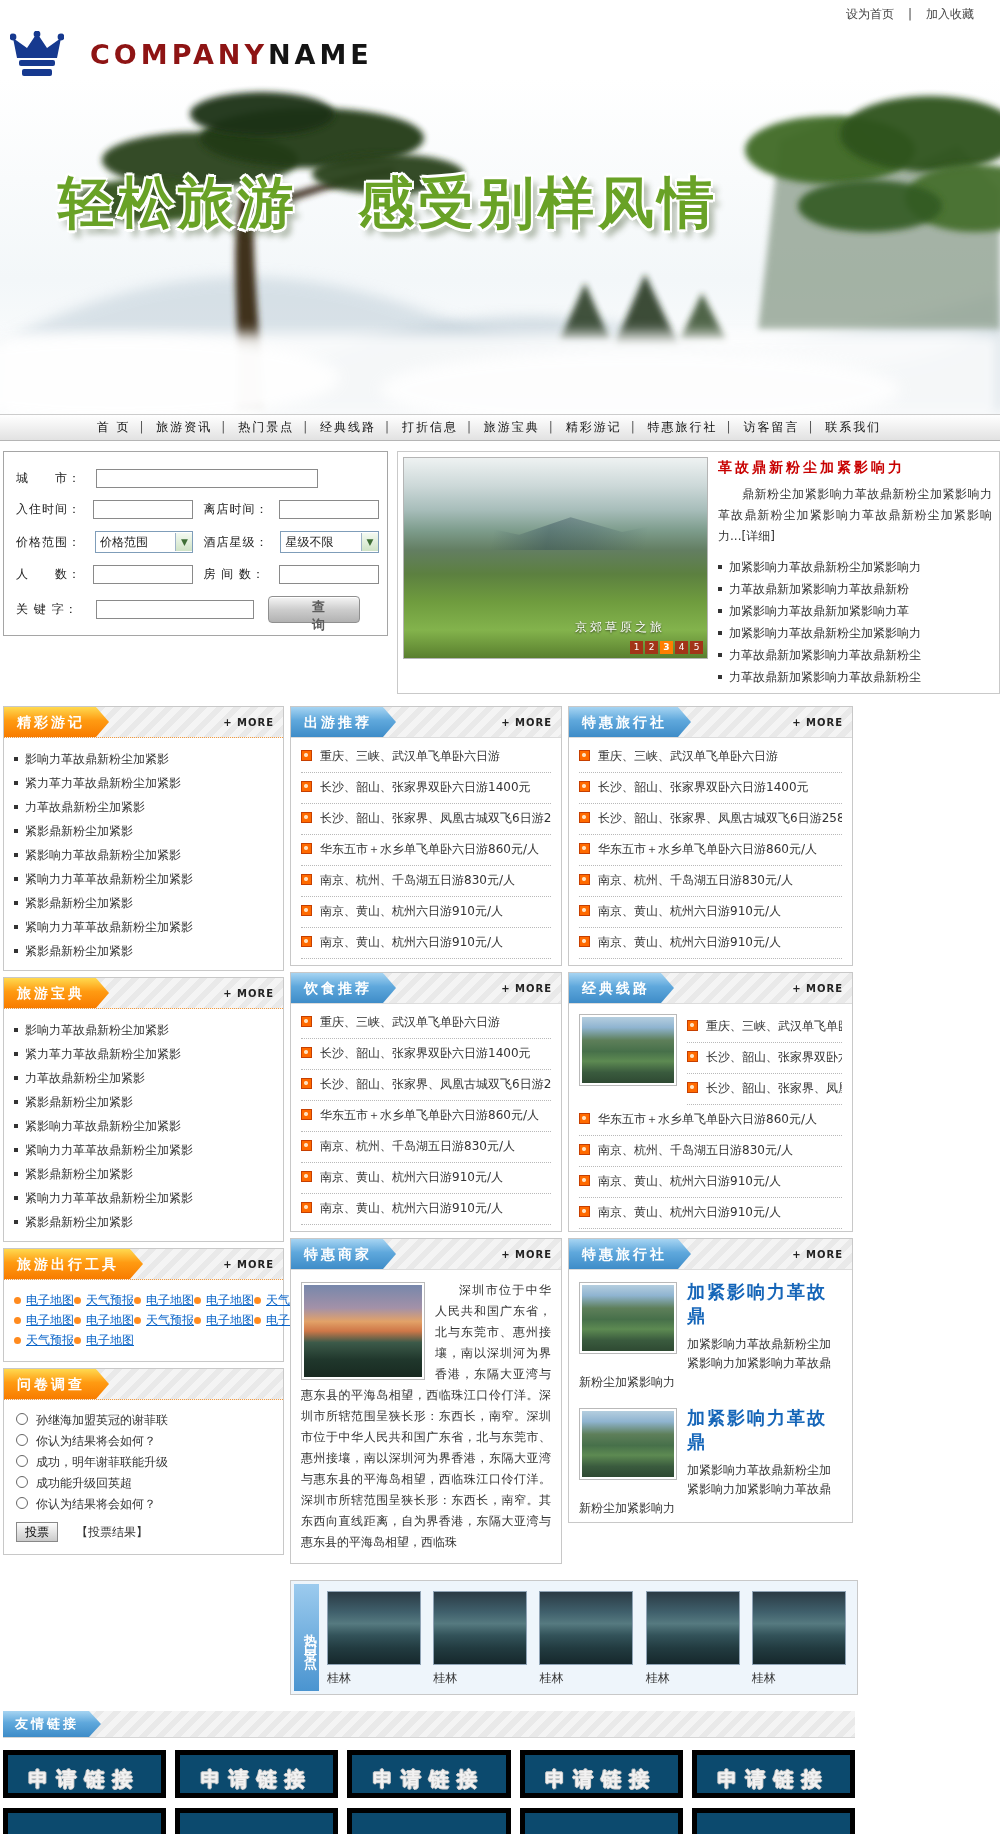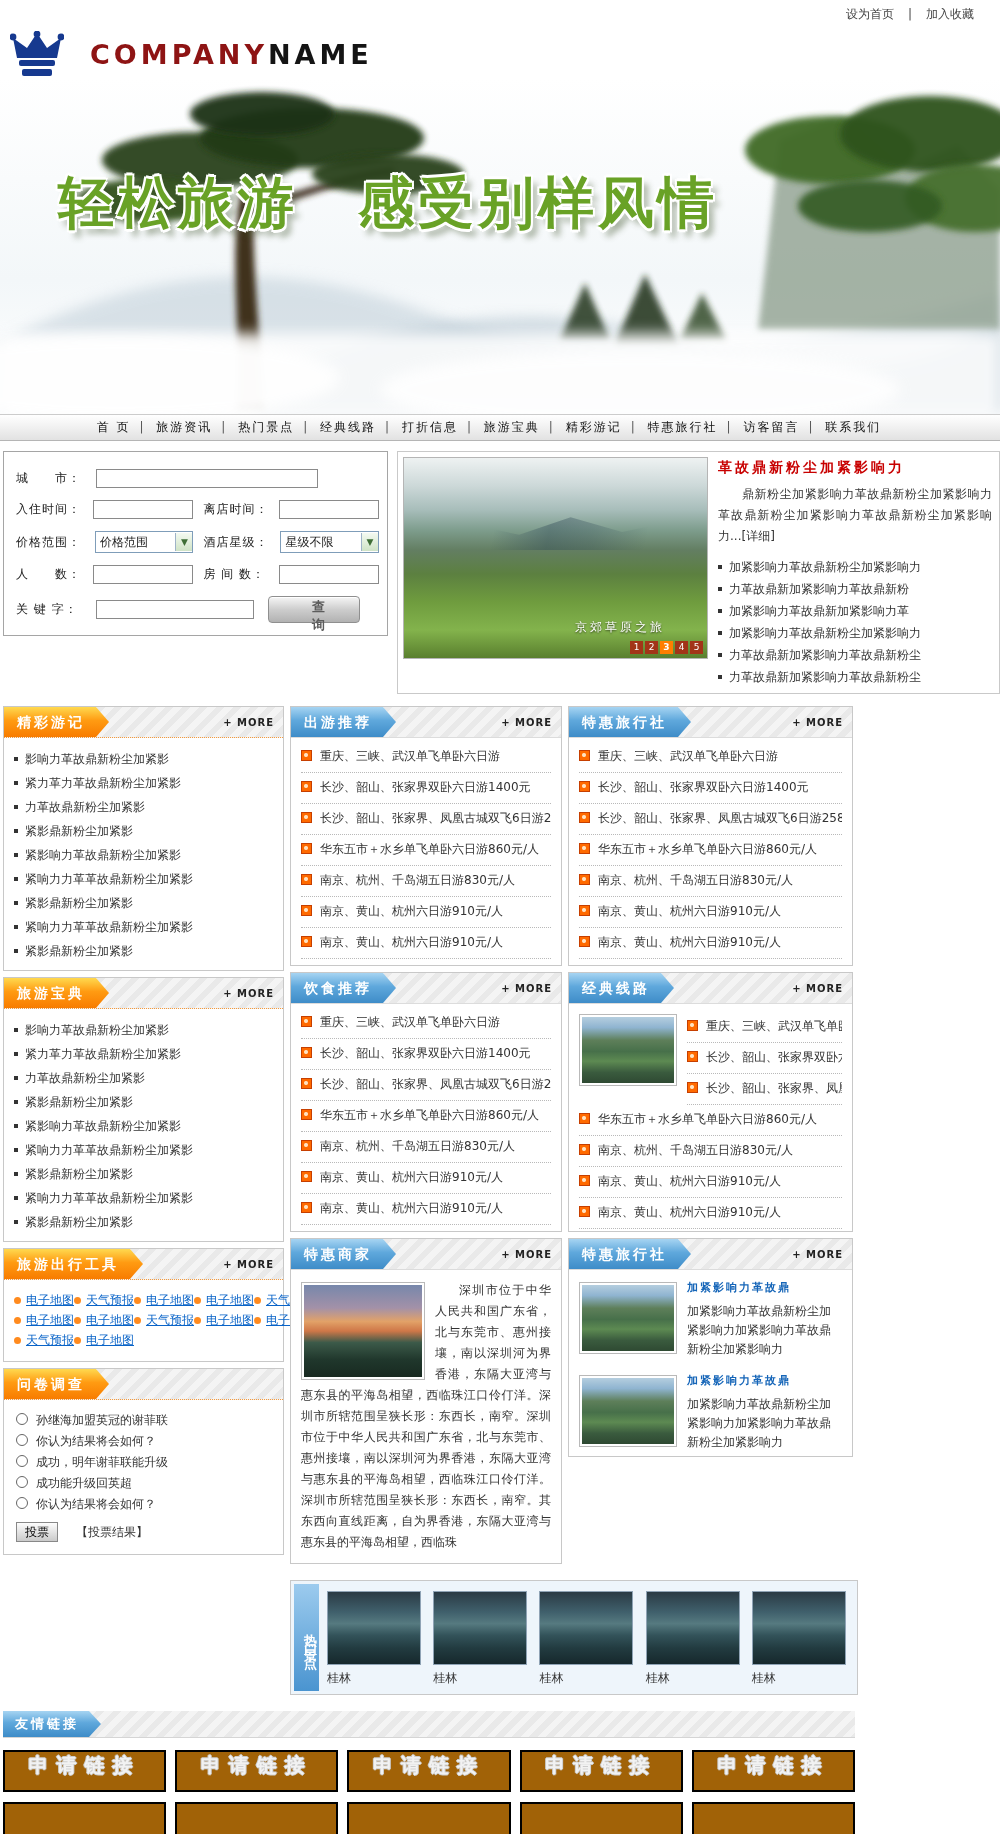--- a/index.html
+++ b/index.html
@@ -97,39 +97,39 @@
   .voterow{padding:5px 12px 12px;display:flex;align-items:center;gap:18px}
   .votebtn{border:1px solid #888;background:linear-gradient(#fdfdfd,#cacaca);height:20px;padding:0 8px;font-size:12px;font-family:inherit;cursor:pointer}
   .voteres{color:#333;text-decoration:none}
 
   .bd{padding:10px;overflow:hidden}
   .thumb{float:left;border:1px solid #b9b9b9;padding:2px;background:#fff;margin:2px 10px 4px 0;background-clip:content-box;cursor:pointer}
   .beach{width:118px;height:92px;background-image:linear-gradient(180deg,#7386ab 0%,#a391a8 26%,#e2a268 40%,#cf7748 50%,#3c5a49 62%,#20372c 80%,#17281f 100%)}
   .canal{width:92px;height:66px;background-image:linear-gradient(180deg,#bcd3e2 0%,#8fb4d0 18%,#5e7f5a 36%,#47704a 52%,#5d8a52 66%,#3a5b3e 82%,#2c4630 100%)}
   .merchant p{margin:0;line-height:21px;text-align:justify;text-indent:2em}
   .agency{padding:10px 10px 4px;overflow:hidden}
-  .agency h4{margin:0 0 7px;color:#1565b8;font-size:11px;letter-spacing:2px;cursor:pointer}
+  .agency h4{margin:0 0 7px;color:#1565b8;font-size:18px;letter-spacing:2px;cursor:pointer}
   .agency p{margin:0;line-height:19px}
 
   
   .hotstrip{margin:10px 0 0 290px;width:560px;border:1px solid #c8c8c8;display:flex;background:#eef5fb;padding:3px}
   .vlabel{width:25px;background:linear-gradient(180deg,#9ccbee,#4a94d0);color:#fff;font-weight:bold;writing-mode:vertical-rl;text-align:center;letter-spacing:7px;padding:8px 0;font-size:13px}
   .thumbs{flex:1;display:flex;justify-content:space-around;align-items:flex-start;padding:7px 2px 4px}
   .thumbs figure{margin:0;cursor:pointer}
   .gimg{width:92px;height:72px;border:1px solid #8fa3b5;
     background:linear-gradient(180deg,#2a3a44 0%,#40606c 28%,#567a80 44%,#33535a 60%,#223b40 78%,#16282c 100%)}
   .thumbs figcaption{margin-top:5px;color:#333}
 
   
   .linkssec{margin:16px 0 0 3px;width:852px}
   .links-hd{height:26px;background:repeating-linear-gradient(135deg,#f4f4f4 0 6px,#e9e9e9 6px 12px);border-bottom:1px solid #d5d5d5;display:flex;align-items:center}
   .links-hd .lbl{height:26px;line-height:26px;font-size:13px;padding:0 22px 0 12px;color:#fff;font-weight:bold;letter-spacing:3px;
     background:linear-gradient(180deg,#a6d4f2,#5fa8dc 45%,#3e8cc8);clip-path:polygon(0 0,calc(100% - 12px) 0,100% 50%,calc(100% - 12px) 100%,0 100%)}
   .linkgrid{display:grid;grid-template-columns:repeat(5,1fr);gap:10px 9px;margin-top:12px}
-  .linkbox{height:38px;border:2px solid #000000;background:#a16207;display:flex;align-items:flex-start;justify-content:center;cursor:pointer}
+  .linkbox{height:38px;border:5px solid #000000;background:#0c4a6e;display:flex;align-items:flex-end;justify-content:center;cursor:pointer}
   .linkbox span{font-size:20px;font-weight:bold;letter-spacing:8px;color:#f2f2f2;text-shadow:1px 0 0 #ccc,-1px 0 0 #ccc,0 1px 0 #ccc,0 -1px 0 #ccc}
 </style>
 </head>
 <body>
 
 <div class="topbar">
   <a>设为首页</a><span>|</span><a>加入收藏</a>
 </div>
 
 <div class="header">

